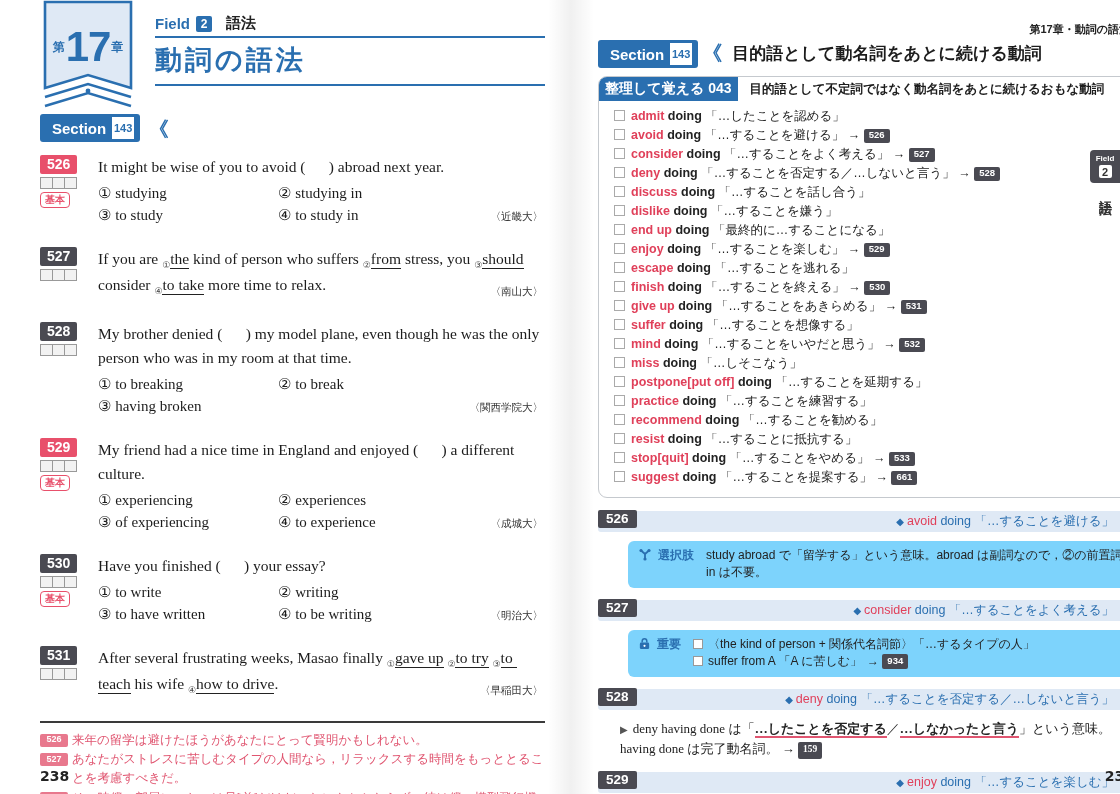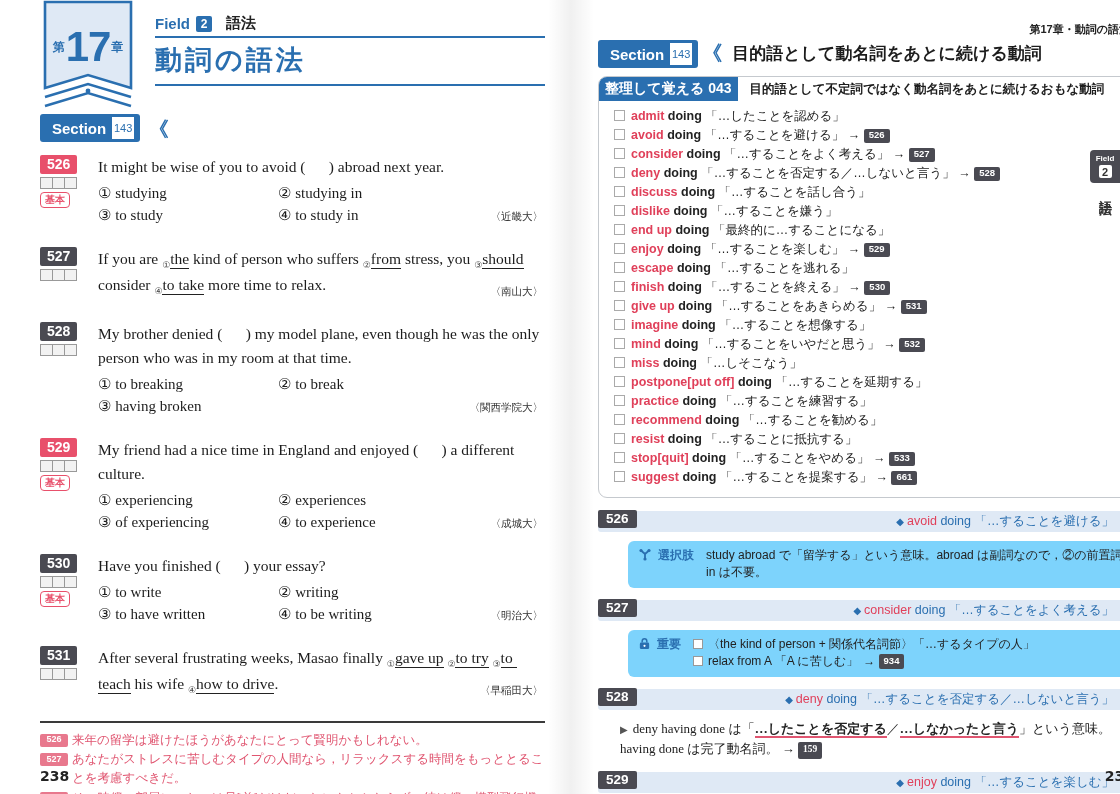--- a/index.html
+++ b/index.html
@@ -17,21 +17,21 @@
   .ribbon-num { font-size:42px; font-weight:bold; line-height:1; letter-spacing:-1px; }
   .head-titles { position:absolute; left:115px; top:14px; width:390px; }
   .field-line { display:flex; align-items:center; gap:6px; border-bottom:2px solid #2a6fb0; padding-bottom:3px; }
   .field-word { color:#2a6fb0; font-weight:bold; font-size:15px; }
   .field-num { background:#2a6fb0; color:#fff; font-weight:bold; font-size:12px; width:16px; height:16px; display:inline-flex; align-items:center; justify-content:center; border-radius:2px; }
   .field-name { color:#222; font-weight:bold; font-size:15px; margin-left:8px; }
   .chapter-title { color:#2a6fb0; font-weight:bold; font-size:27px; letter-spacing:3px; padding:4px 0 6px 0; border-bottom:2px solid #2a6fb0; }
 
   .section-badge { display:inline-flex; align-items:center; gap:6px; background:#2a6fb0; color:#fff;
                    font-weight:bold; font-size:15px; padding:3px 6px 3px 12px; border-radius:3px; position:relative; margin-top:2px; }
-  .section-circ { background:#fff; color:#2a6fb0; font-size:11px; font-weight:normal; width:22px; height:22px; border-radius:50%；
+  .section-circ { background:#fff; color:#2a6fb0; font-size:11px; font-weight:bold; width:22px; height:22px; border-radius:50%；
                   border-radius:50%; display:inline-flex; align-items:center; justify-content:center; }
   .section-chev { color:#2a6fb0; font-weight:bold; font-size:20px; margin-left:4px; vertical-align:middle; }
 
   .q-list { margin-top:12px; }
   .q-row { display:flex; gap:10px; margin-bottom:23px; }
   .q-side { width:48px; flex-shrink:0; display:flex; flex-direction:column; align-items:flex-start; gap:3px; }
   .q-badge { color:#fff; font-weight:bold; font-size:14px; padding:1px 7px 2px; border-radius:2px; font-family:"Liberation Sans",sans-serif; }
   .q-badge.red { background:#e8506b; }
   .q-badge.gray { background:#4a4a52; }
   .q-checks { display:flex; }
@@ -327,21 +327,21 @@
           <div class="vocab-row">
             <span class="v-check"></span>
             <span><span class="v-verb">finish</span><span class="v-doing"> doing </span><span class="v-meaning">「…することを終える」</span> <span class="v-arrow">→ </span><span class="ref-badge">530</span></span>
           </div>
           <div class="vocab-row">
             <span class="v-check"></span>
             <span><span class="v-verb">give up</span><span class="v-doing"> doing </span><span class="v-meaning">「…することをあきらめる」</span> <span class="v-arrow">→ </span><span class="ref-badge">531</span></span>
           </div>
           <div class="vocab-row">
             <span class="v-check"></span>
-            <span><span class="v-verb">imagine</span><span class="v-doing"> doing </span><span class="v-meaning">「…することを想像する」</span></span>
+            <span><span class="v-verb">suffer</span><span class="v-doing"> doing </span><span class="v-meaning">「…することを想像する」</span></span>
           </div>
           <div class="vocab-row">
             <span class="v-check"></span>
             <span><span class="v-verb">mind</span><span class="v-doing"> doing </span><span class="v-meaning">「…することをいやだと思う」</span> <span class="v-arrow">→ </span><span class="ref-badge">532</span></span>
           </div>
           <div class="vocab-row">
             <span class="v-check"></span>
             <span><span class="v-verb">miss</span><span class="v-doing"> doing </span><span class="v-meaning">「…しそこなう」</span></span>
           </div>
           <div class="vocab-row">
@@ -400,21 +400,21 @@
                 <circle cx="7" cy="9.5" r="1.2" fill="#fff"></circle>
               </svg></span>
             <span class="note-label">重要</span>
             <span class="note-body">
               <span class="note-item">
                 <span class="ni-check"></span>
                 <span>〈the kind of person + 関係代名詞節〉「…するタイプの人」</span>
               </span>
               <span class="note-item">
                 <span class="ni-check"></span>
-                <span>relax from A 「A に苦しむ」</span>
+                <span>suffer from A 「A に苦しむ」</span>
                 <span> → <span class="ref-badge">934</span></span>
               </span>
             </span>
           </div>
         </div>
         <div class="ans-block">
           <div class="ans-bar">
             <span class="ans-badge">528</span>
             <span class="ans-phrase"><span class="diamond">◆</span><span class="v-red">deny</span> doing 「…することを否定する／…しないと言う」</span>
           </div>

